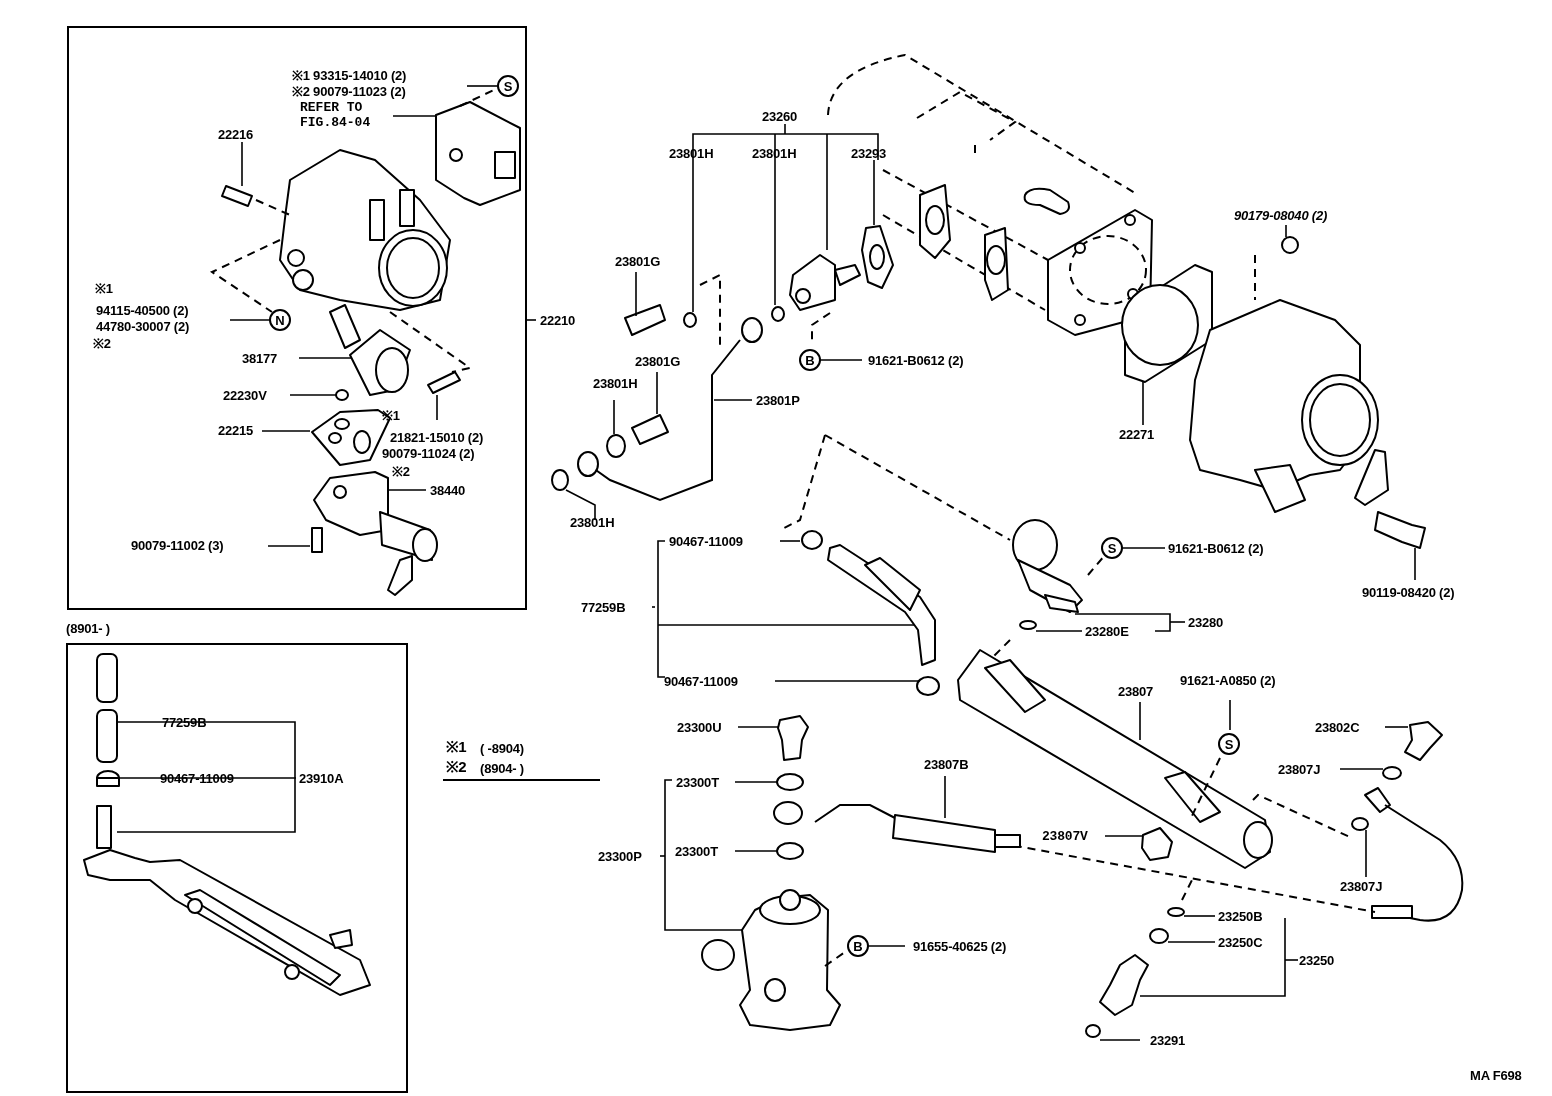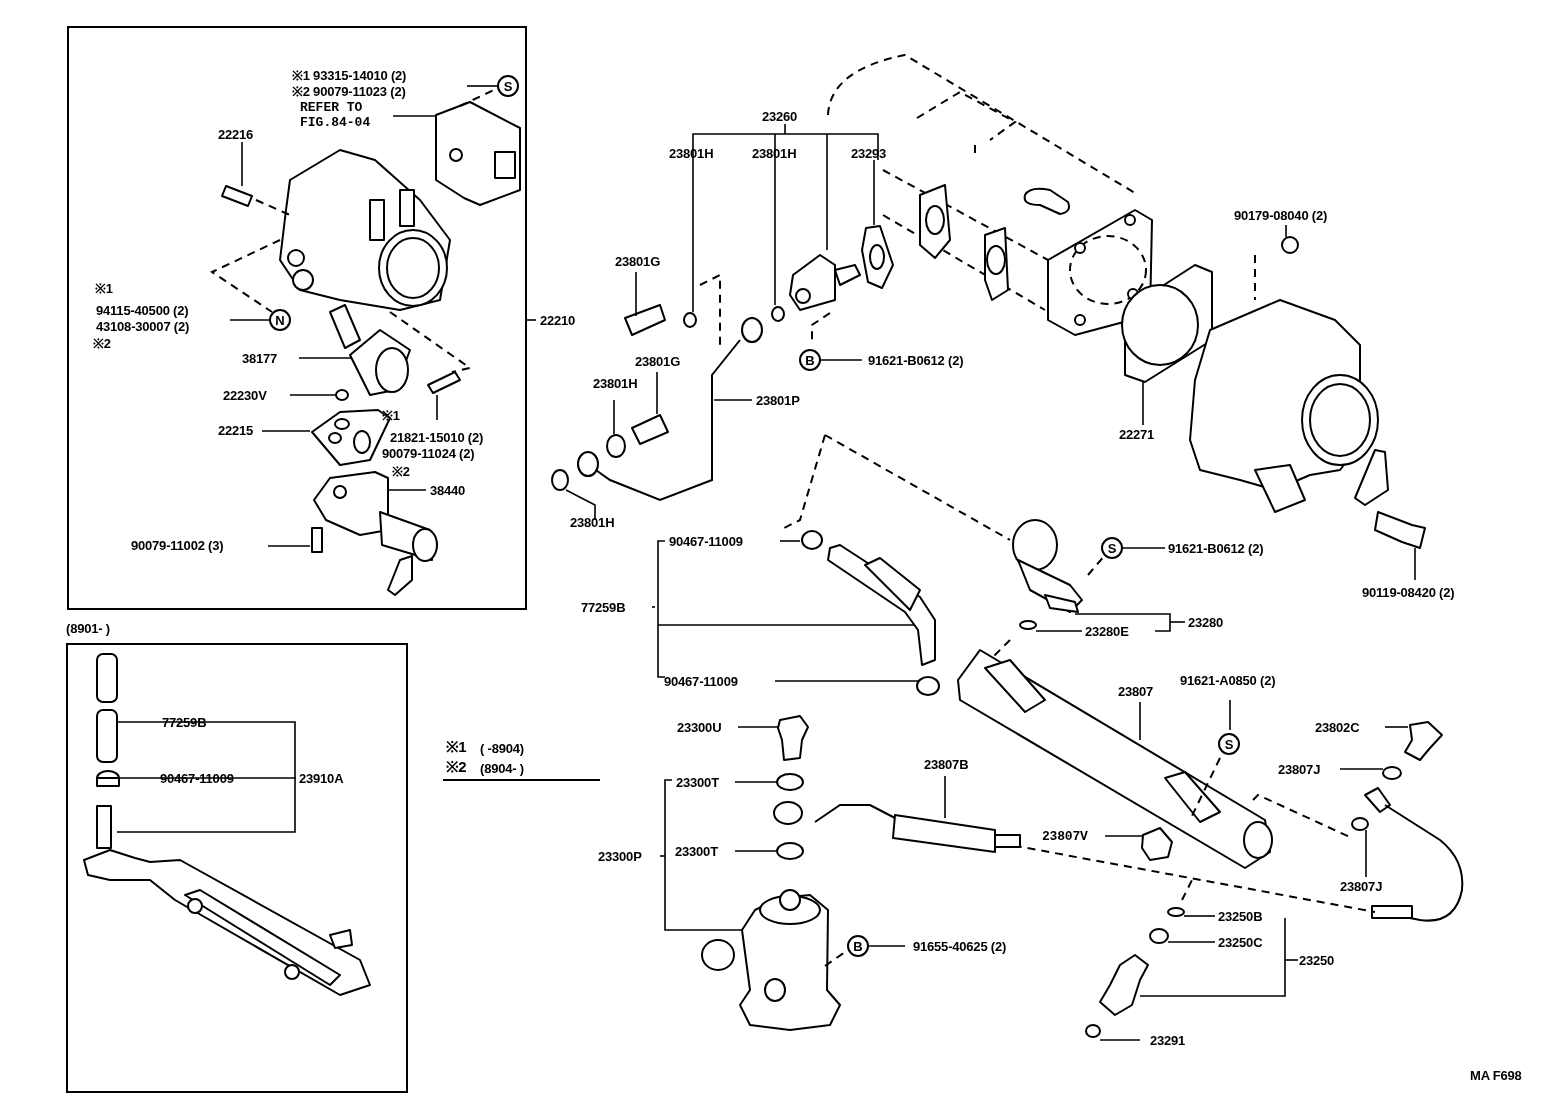--- a/index.html
+++ b/index.html
@@ -295,21 +295,21 @@
   <line class="ln" x1="868" y1="946" x2="905" y2="946"></line>
 </svg>
 
 <div class="lbl" style="left:292px;top:69px;">※1  93315-14010 (2)</div>
 <div class="lbl" style="left:292px;top:85px;">※2  90079-11023 (2)</div>
 <div class="lbl mono" style="left:300px;top:101px;">REFER TO</div>
 <div class="lbl mono" style="left:300px;top:116px;">FIG.84-04</div>
 <div class="lbl" style="left:218px;top:128px;">22216</div>
 <div class="lbl" style="left:95px;top:282px;">※1</div>
 <div class="lbl" style="left:96px;top:304px;">94115-40500 (2)</div>
-<div class="lbl" style="left:96px;top:320px;">43108-30007 (2)</div>
+<div class="lbl" style="left:96px;top:320px;">44780-30007 (2)</div>
 <div class="lbl" style="left:93px;top:337px;">※2</div>
 <div class="lbl" style="left:242px;top:352px;">38177</div>
 <div class="lbl" style="left:223px;top:389px;">22230V</div>
 <div class="lbl" style="left:218px;top:424px;">22215</div>
 <div class="lbl" style="left:382px;top:409px;">※1</div>
 <div class="lbl" style="left:390px;top:431px;">21821-15010 (2)</div>
 <div class="lbl" style="left:382px;top:447px;">90079-11024 (2)</div>
 <div class="lbl" style="left:392px;top:465px;">※2</div>
 <div class="lbl" style="left:430px;top:484px;">38440</div>
 <div class="lbl" style="left:131px;top:539px;">90079-11002 (3)</div>
@@ -338,21 +338,21 @@
 <div class="lbl" style="left:669px;top:535px;">90467-11009</div>
 <div class="lbl" style="left:581px;top:601px;">77259B</div>
 <div class="lbl" style="left:664px;top:675px;">90467-11009</div>
 <div class="lbl" style="left:677px;top:721px;">23300U</div>
 <div class="lbl" style="left:676px;top:776px;">23300T</div>
 <div class="lbl" style="left:598px;top:850px;">23300P</div>
 <div class="lbl" style="left:675px;top:845px;">23300T</div>
 <div class="lbl" style="left:924px;top:758px;">23807B</div>
 <div class="lbl" style="left:913px;top:940px;">91655-40625 (2)</div>
 
-<div class="lbl" style="left:1234px;top:209px;">90179-08040 (2)</div>
+<div class="lbl" style="left:1234px;top:209px;font-style:italic;">90179-08040 (2)</div>
 <div class="lbl" style="left:1119px;top:428px;">22271</div>
 <div class="lbl" style="left:1362px;top:586px;">90119-08420 (2)</div>
 <div class="lbl" style="left:1168px;top:542px;">91621-B0612 (2)</div>
 <div class="lbl" style="left:1085px;top:625px;">23280E</div>
 <div class="lbl" style="left:1188px;top:616px;">23280</div>
 <div class="lbl" style="left:1118px;top:685px;">23807</div>
 <div class="lbl" style="left:1180px;top:674px;">91621-A0850 (2)</div>
 <div class="lbl" style="left:1315px;top:721px;">23802C</div>
 <div class="lbl" style="left:1278px;top:763px;">23807J</div>
 <div class="lbl" style="left:1042px;top:830px;font-family:Liberation Mono, monospace;">23807V</div>

